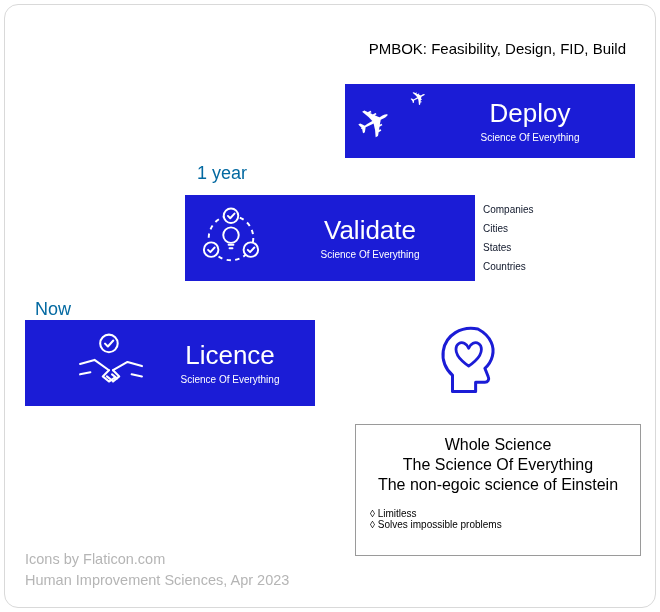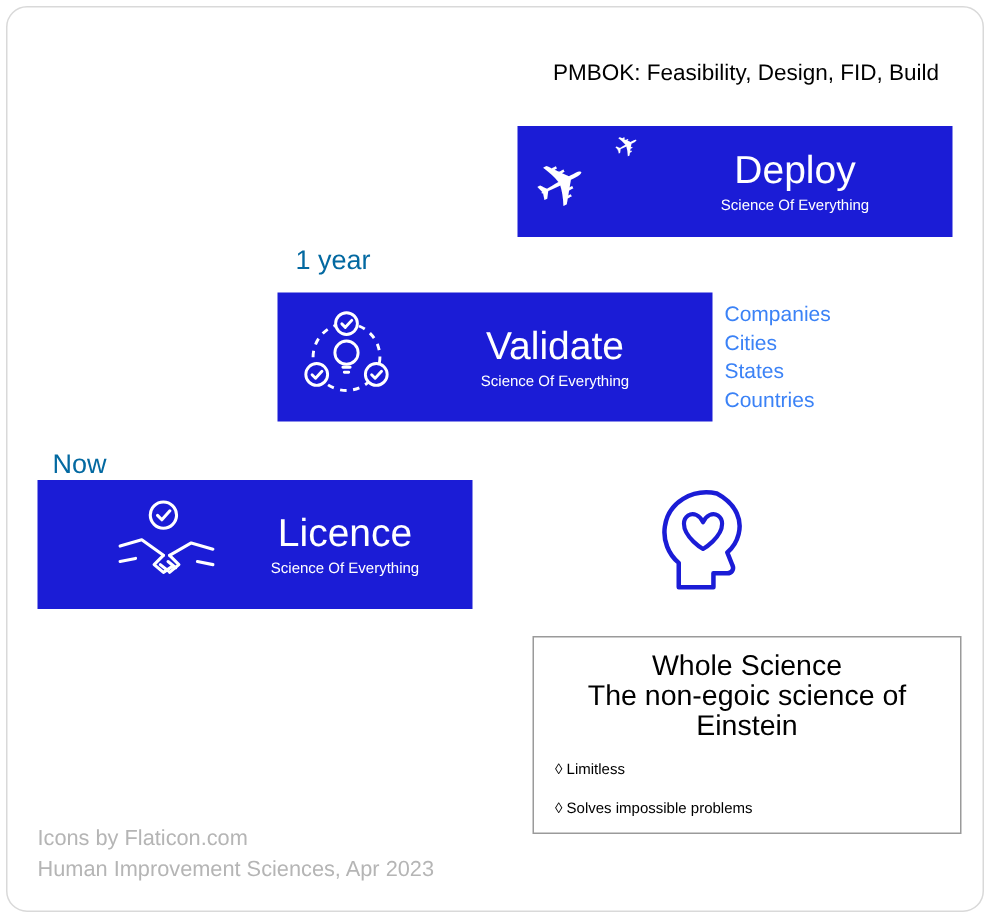--- a/index.html
+++ b/index.html
@@ -37,32 +37,32 @@
     position:absolute; left:2px; top:12px; font-size:42px; color:#fff;
     display:inline-block; transform:rotate(-28deg); line-height:1;
   }
   .jet-small {
     position:absolute; right:0px; top:-2px; font-size:20px; color:#fff;
     display:inline-block; transform:rotate(-28deg); line-height:1;
   }
 
   .validate-list {
     position:absolute; left:483px; top:200px;
-    font-size:14px; line-height:19px; color:#3b82f6;
+    font-size:10px; line-height:19px; color:#0f172a;
   }
 
   .head-icon-wrap { position:absolute; left:434px; top:324px; color:var(--accent); }
 
   .ws-box {
     position:absolute; left:355px; top:424px; width:286px; height:132px;
     border:1px solid #9a9a9a; background:#fff; padding:10px 14px 0 14px;
   }
-  .ws-head { text-align:center; font-size:19px; line-height:20px; color:#000; }
+  .ws-head { text-align:center; font-size:16px; line-height:20px; color:#000; }
   .ws-bullets { margin-top:13px; font-size:10px; color:#000; }
-  .ws-bullets .b2 { margin-top:15px; }
+  .ws-bullets .b2 { }
 
   .footer-line { position:absolute; left:25px; color:var(--muted); font-size:14.5px; }
   .footer-1 { top:551px; }
   .footer-2 { top:572px; }
 
   .fill-accent { fill: var(--accent); }
   svg { display:block; }
 </style>
 </head>
 <body>
@@ -138,20 +138,21 @@
   <div class="head-icon-wrap">
     <svg viewBox="0 0 64 72" width="74" height="84">
       <path d="M38 4 C24 1 10 9 8 23 C6.8 31 10 39 16 44 L16 58 L36 58 L36 50 L44 50 C46.5 50 48 47.8 47 45.5 L44 38 C50.5 32.5 53 23 49.5 15.5 C47.3 10.6 43.2 6.8 38 4 Z" fill="none" stroke="currentColor" stroke-width="2.6" stroke-linecap="round" stroke-linejoin="round"></path>
       <path d="M30 36 C30 36 19 29.5 19 21.5 C19 17 23 14.8 26.2 16.4 C28 17.3 29.4 19 30 20.6 C30.6 19 32 17.3 33.8 16.4 C37 14.8 41 17 41 21.5 C41 29.5 30 36 30 36 Z" fill="none" stroke="currentColor" stroke-width="2.4" stroke-linecap="round" stroke-linejoin="round"></path>
     </svg>
   </div>
 
   <div class="ws-box">
     <div class="ws-head">
       <div>Whole Science</div>
+      <div>The Science Of Everything</div>
       <div>The non-egoic science of Einstein</div>
     </div>
     <div class="ws-bullets">
       <div class="b1">◊ Limitless</div>
       <div class="b2">◊ Solves impossible problems</div>
     </div>
   </div>
 
   <div class="footer-line footer-1">Icons by Flaticon.com</div>
   <div class="footer-line footer-2">Human Improvement Sciences, Apr 2023</div>

